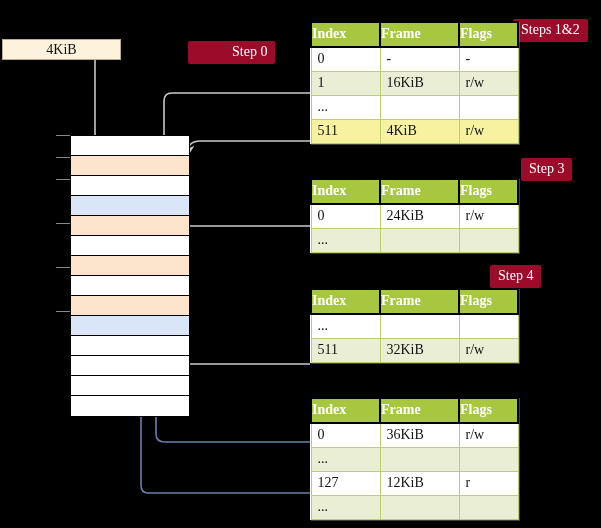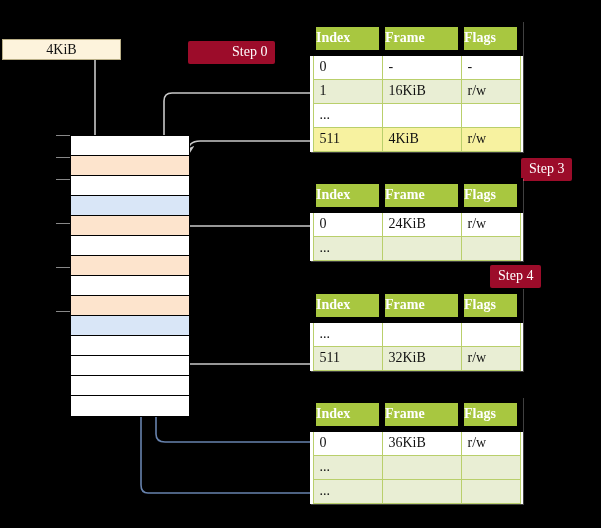--- a/index.html
+++ b/index.html
@@ -56,21 +56,21 @@
     font-size:14px;
     color:#111;
     box-shadow:1px 1px 0 rgba(255,255,255,.25);
   }
   table.pt th{
     background:#a8c740;
     color:#ffffff;
     font-weight:bold;
     text-align:left;
     padding:2px 6px 3px 0;
-    border:6px solid #000000;
+    border:2px solid #000000;
     font-size:14px;
     line-height:18px;
   }
   table.pt td{
     padding:2px 6px 3px 6px;
     border:1px solid #b9cf6b;
     line-height:18px;
     height:18px;
     background:#ffffff;
     white-space:nowrap;
@@ -112,20 +112,21 @@
     <path d="M310,442 L165,442 Q156,442 156,434 L156,332" stroke="#6782ad" stroke-width="1.6" fill="none" marker-end="url(#bluehead)"></path>
 
     <path d="M310,493 L148,493 Q141,493 141,485 L141,210" stroke="#6782ad" stroke-width="1.6" fill="none" marker-end="url(#bluehead)"></path>
   </svg>
 
   <div class="srcbox" style="left:2px;top:39px;width:119px;height:21px;">
     <span>4KiB</span>
   </div>
 
   <div class="badge" style="left:188px;top:41px;padding-left:44px;">Step 0</div>
+  <div class="badge" style="left:513px;top:19px;">Steps 1&amp;2</div>
   <div class="badge" style="left:521px;top:158px;">Step 3</div>
   <div class="badge" style="left:490px;top:265px;">Step 4</div>
 
   <div class="memcol" id="memcol" style="height: 282px;">
       <div class="memrow" style="top: 0px;"></div>
       <div class="memrow orange" style="top: 20px;"></div>
       <div class="memrow" style="top: 40px;"></div>
       <div class="memrow blue" style="top: 60px;"></div>
       <div class="memrow orange" style="top: 80px;"></div>
       <div class="memrow" style="top: 100px;"></div>
@@ -231,20 +232,25 @@
         <tr>
           <td class="colIndex">0</td>
           <td class="colFrame">36KiB</td>
           <td class="colFlags">r/w</td>
         </tr>
         <tr class="alt">
           <td class="colIndex">...</td>
           <td class="colFrame"></td>
           <td class="colFlags"></td>
         </tr>
+        <tr>
+          <td class="colIndex">127</td>
+          <td class="colFrame">12KiB</td>
+          <td class="colFlags">r</td>
+        </tr>
         <tr class="alt">
           <td class="colIndex">...</td>
           <td class="colFrame"></td>
           <td class="colFlags"></td>
         </tr>
       </tbody>
     </table>
 
 </div>
 

